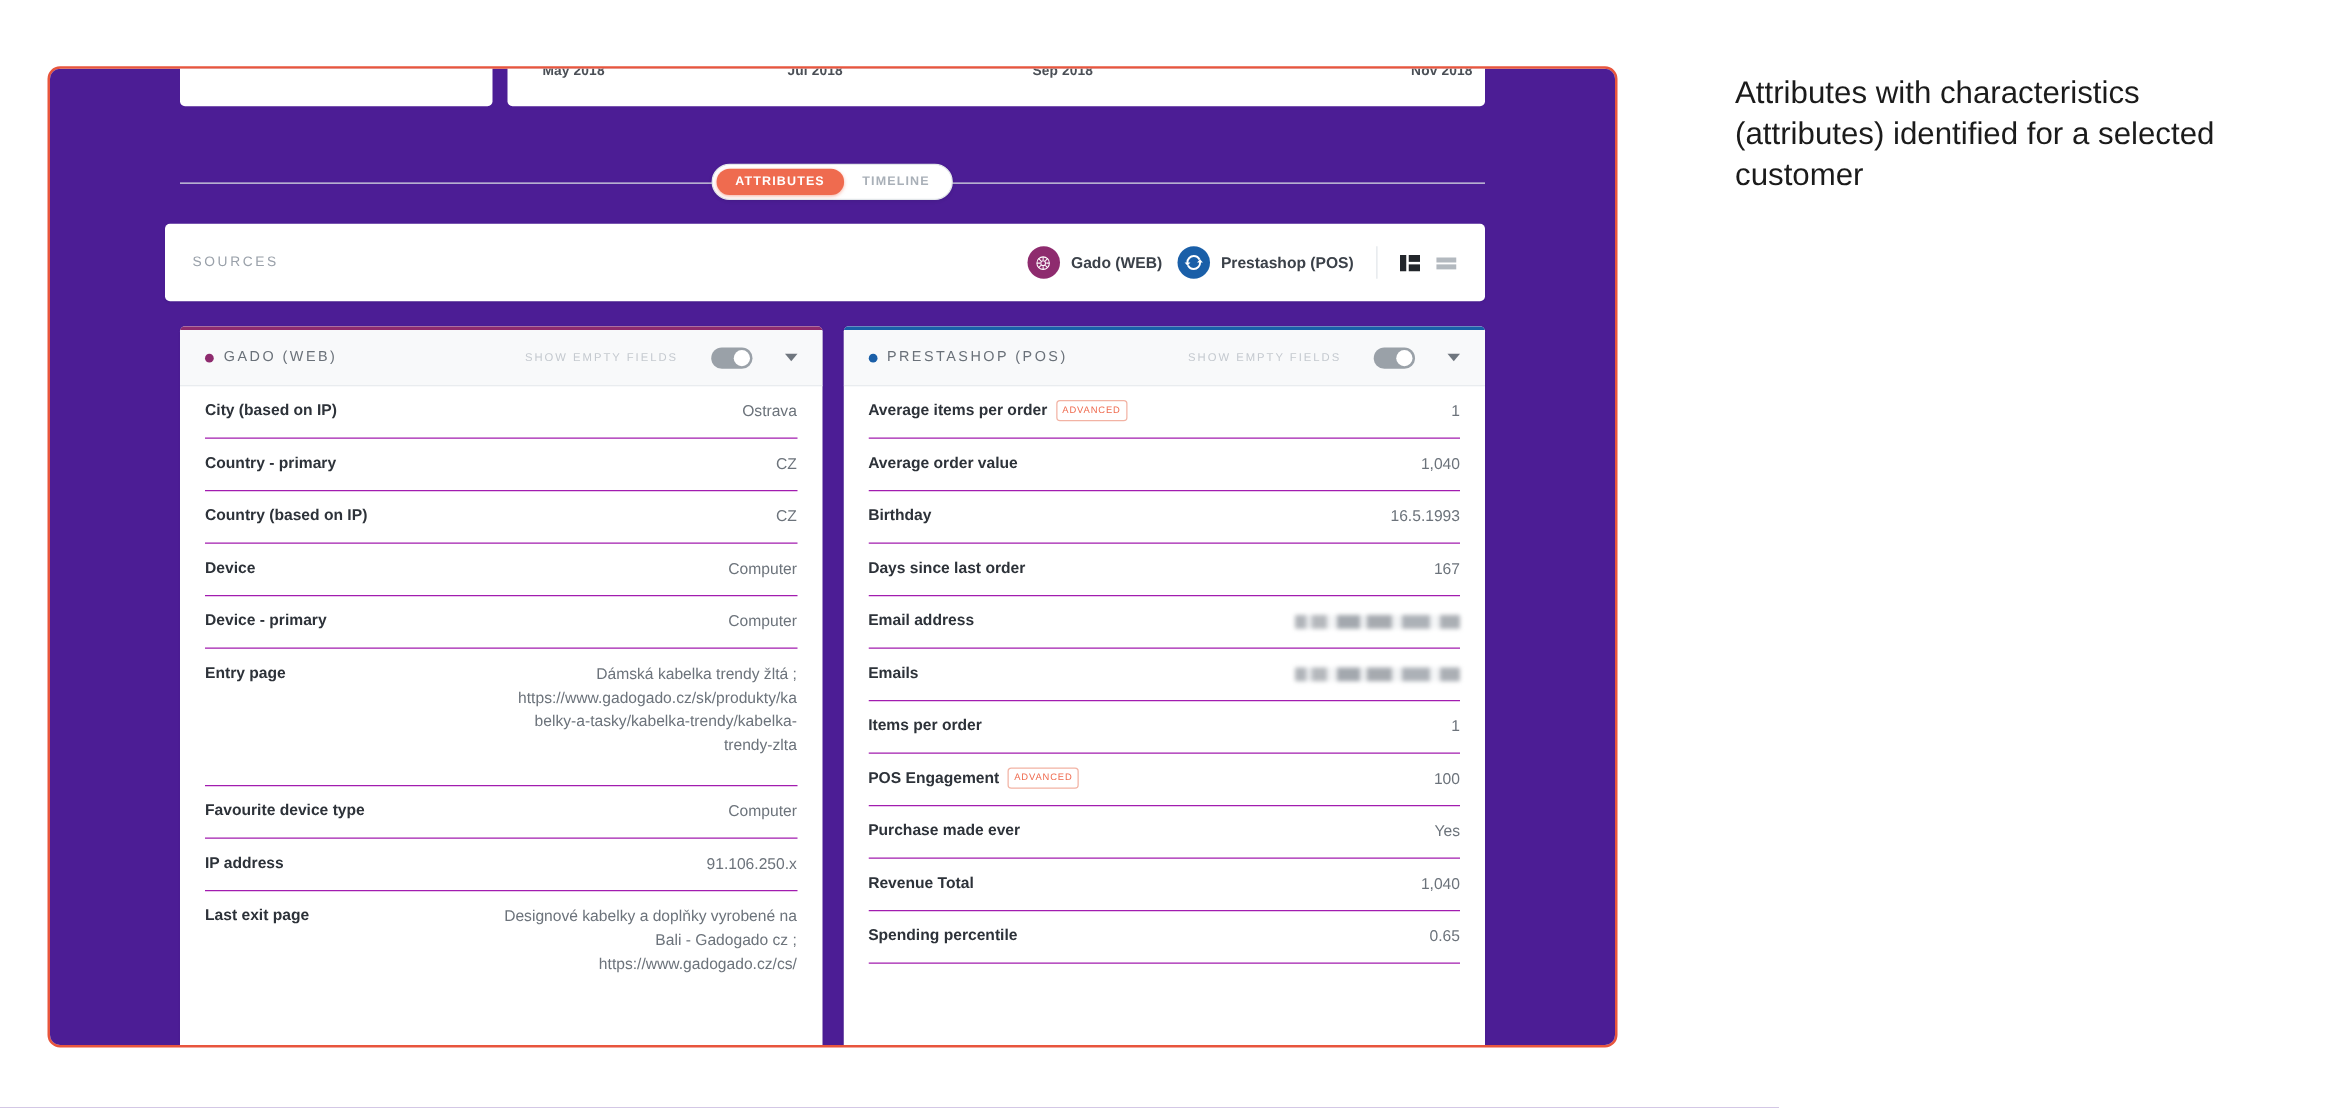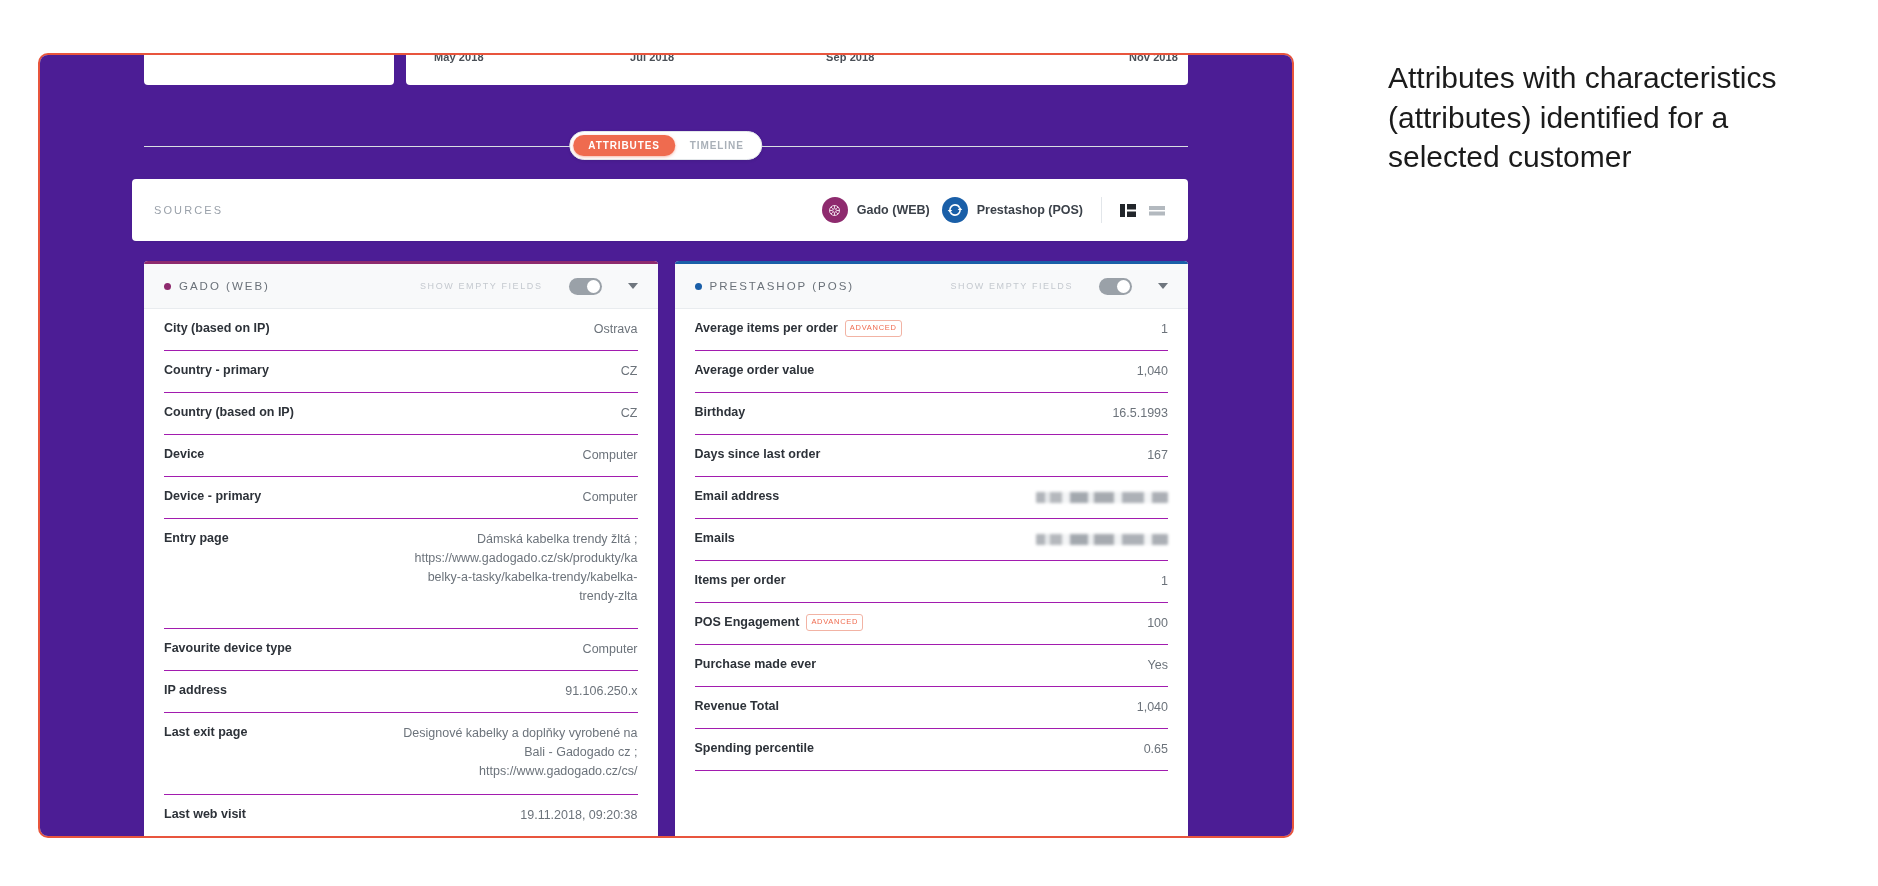--- a/index.html
+++ b/index.html
@@ -286,21 +286,21 @@
     filter: blur(1.6px);
     vertical-align: middle;
   }
 
   
   #annotation {
     position: absolute;
     left: 1388px;
     top: 58px;
     width: 420px;
-    font-size: 30px;
+    font-size: 25px;
     line-height: 1.32;
     color: #1b1b1b;
     font-family: "Liberation Sans", sans-serif;
   }
 </style>
 </head>
 <body>
 
 <div id="screenshot-frame">
   <div class="inner-scroll">
@@ -411,24 +411,20 @@
             <span class="attr-val">Computer</span>
           </div>
           <div class="attr-row">
             <span class="attr-key">IP address</span>
             <span class="attr-val">91.106.250.x</span>
           </div>
           <div class="attr-row" style="padding-bottom:13px;">
             <span class="attr-key">Last exit page</span>
             <span class="attr-val" style="max-width:245px;">Designové kabelky a doplňky vyrobené na Bali - Gadogado cz ; https://www.gadogado.cz/cs/</span>
           </div>
-          <div class="attr-row">
-            <span class="attr-key">Last web visit</span>
-            <span class="attr-val">19.11.2018, 09:20:38</span>
-          </div>
 
         </div>
       </div>
 
       <div class="panel">
         <div class="panel-top-accent" style="background:#1a5fa8;"></div>
         <div class="panel-head">
           <span class="panel-dot" style="background:#1a5fa8;"></span>
           <span class="panel-title">PRESTASHOP (POS)</span>
           <div class="panel-head-right">

